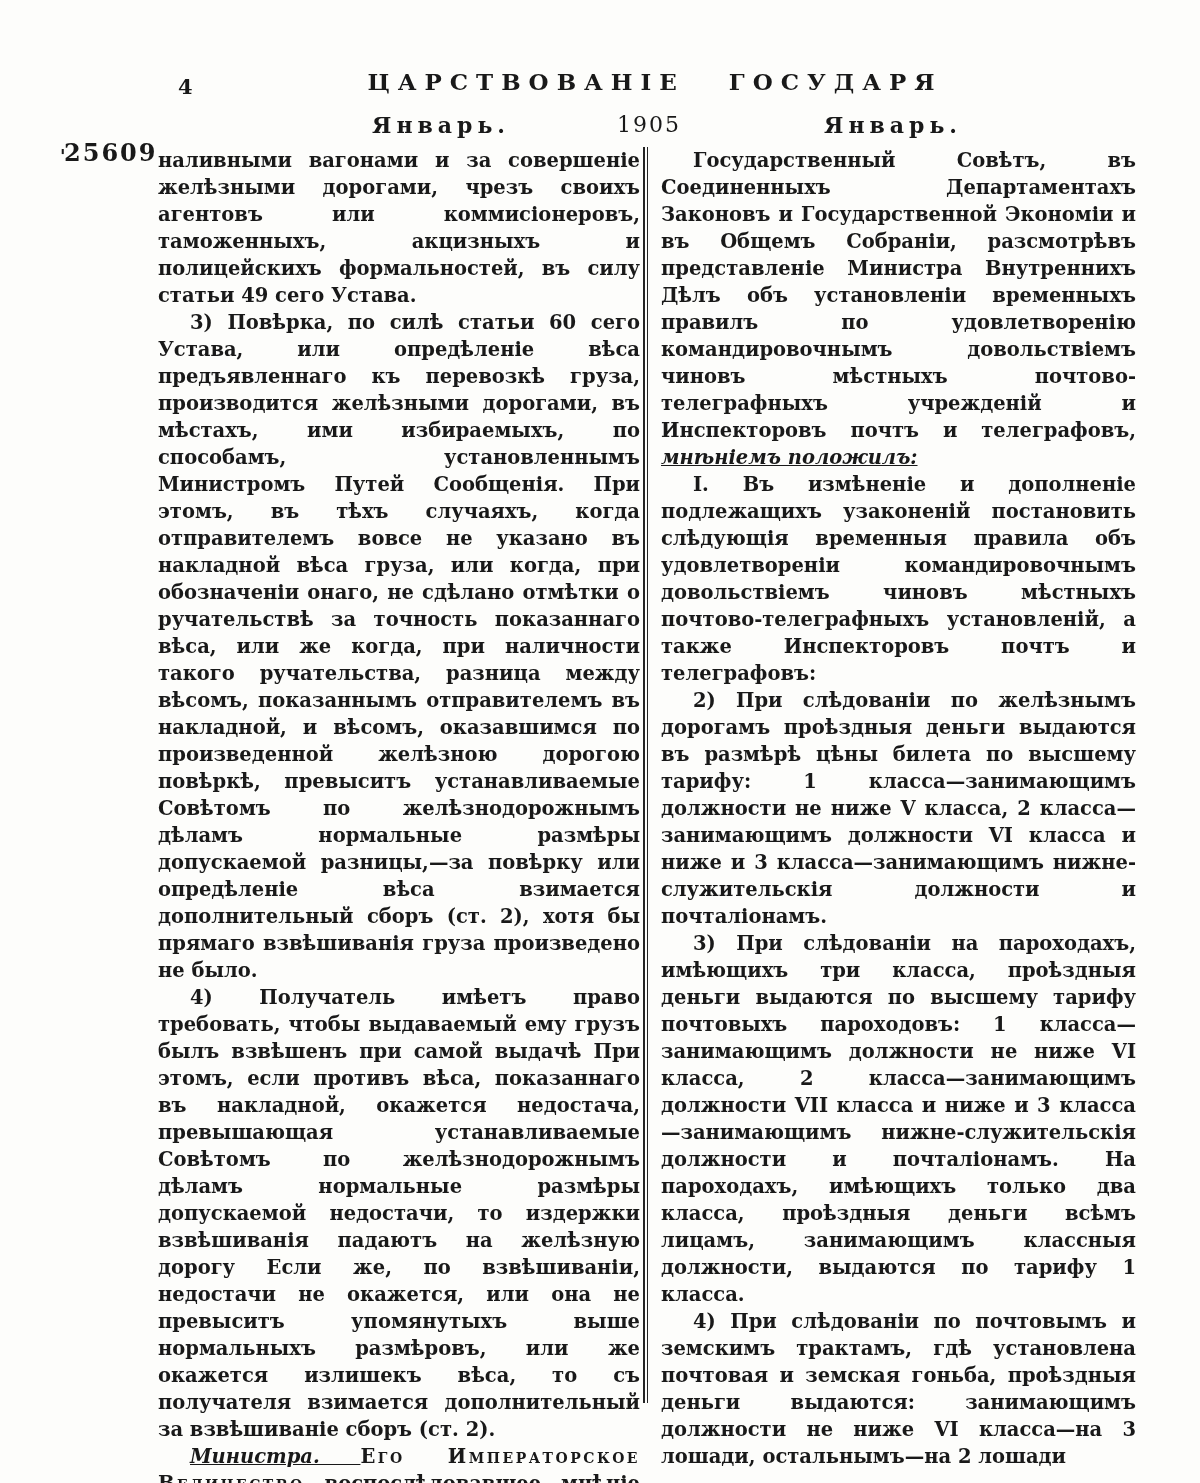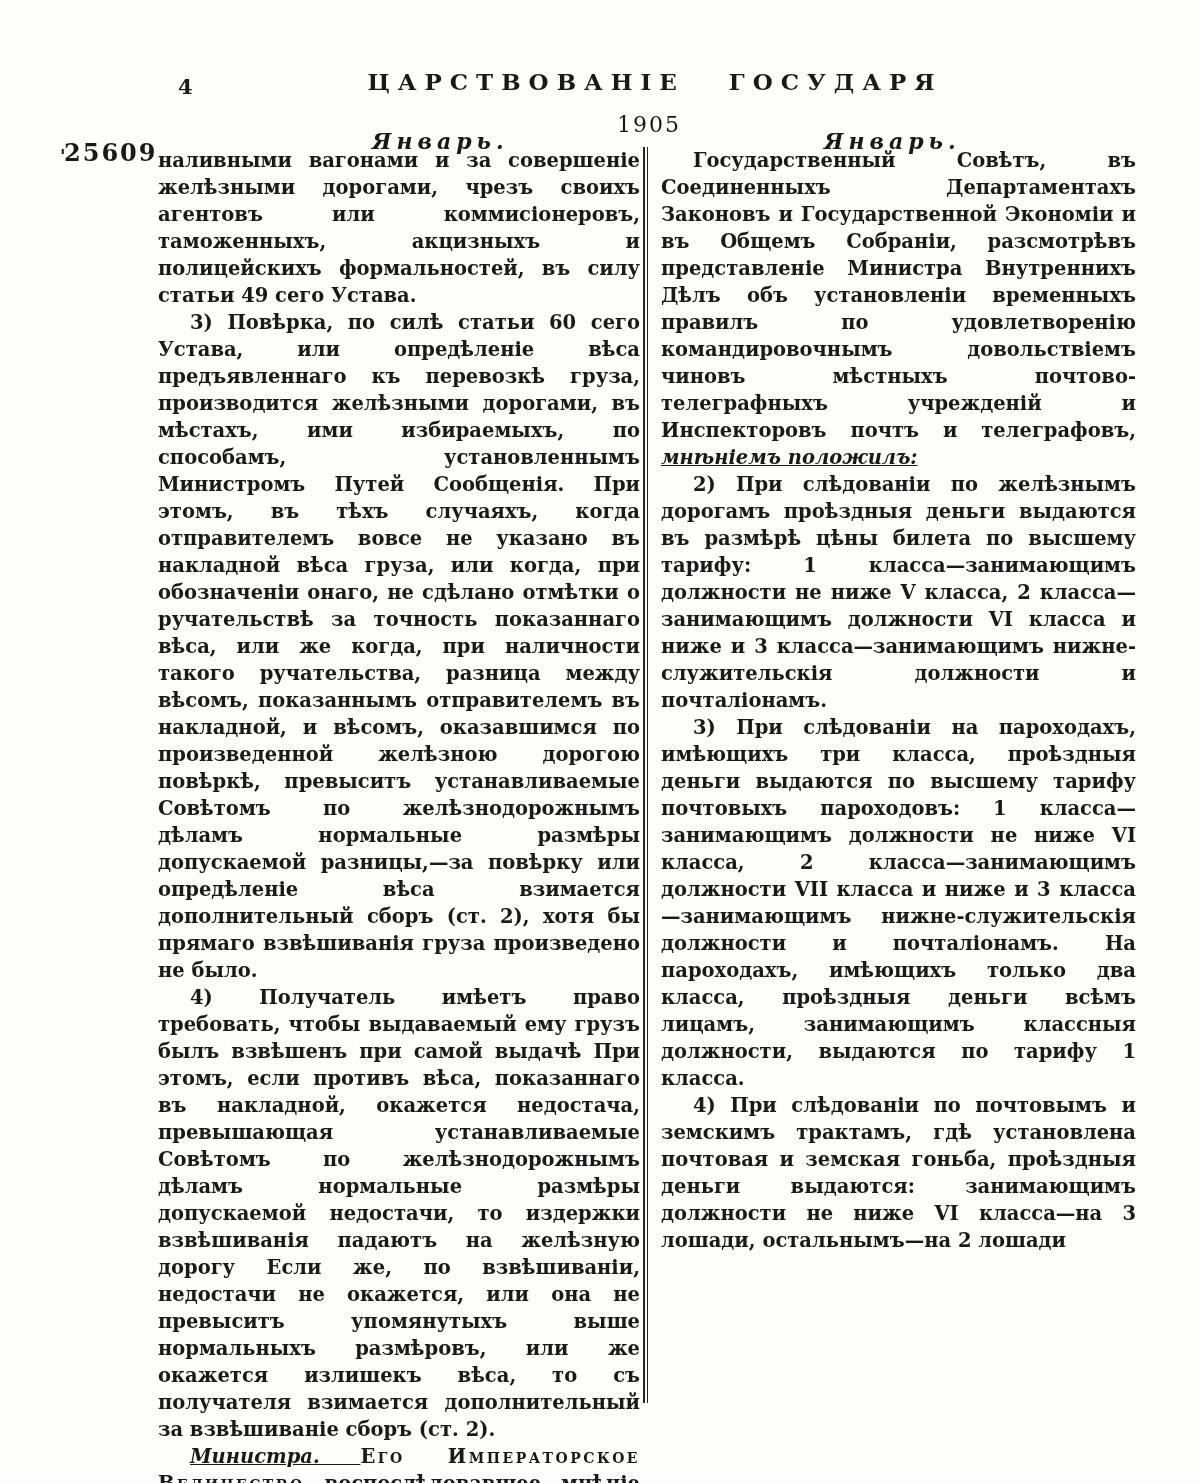--- a/index.html
+++ b/index.html
@@ -19,22 +19,22 @@
     font-size: 21px; font-weight: bold;
   }
   .running-title {
     position: absolute; left: 160px; top: 68px; width: 990px;
     text-align: center;
     font-size: 23px; font-weight: bold;
     letter-spacing: 8px; word-spacing: 28px;
     white-space: nowrap;
   }
   .month-label {
-    position: absolute; top: 128px;
-    font-size: 22px; font-weight: bold; font-style: italic;
+    position: absolute; top: 112px;
+    font-size: 22px; font-weight: bold; 
     letter-spacing: 5px;
   }
   .month-left  { left: 372px; }
   .month-right { left: 824px; }
   .year-label {
     position: absolute; left: 617px; top: 112px;
     font-size: 22px; font-weight: normal; letter-spacing: 2px; text-align: right;
   }
   
   .margin-tick {
@@ -85,17 +85,18 @@
   <div class="col-divider"></div>
 
   <div class="column left">
       <p class="para"><span>наливными вагонами и за совершеніе желѣзными дорогами, чрезъ своихъ агентовъ или коммисіонеровъ, таможенныхъ, акцизныхъ и полицейскихъ формальностей, въ силу статьи 49 сего Устава.</span></p>
       <p class="para indent"><span>3) Повѣрка, по силѣ статьи 60 сего Устава, или опредѣленіе вѣса предъявленнаго къ перевозкѣ груза, производится желѣзными дорогами, въ мѣстахъ, ими избираемыхъ, по способамъ, установленнымъ Министромъ Путей Сообщенія. При этомъ, въ тѣхъ случаяхъ, когда отправителемъ вовсе не указано въ накладной вѣса груза, или когда, при обозначеніи онаго, не сдѣлано отмѣтки о ручательствѣ за точность показаннаго вѣса, или же когда, при наличности такого ручательства, разница между вѣсомъ, показаннымъ отправителемъ въ накладной, и вѣсомъ, оказавшимся по произведенной желѣзною дорогою повѣркѣ, превыситъ устанавливаемые Совѣтомъ по желѣзнодорожнымъ дѣламъ нормальные размѣры допускаемой разницы,—за повѣрку или опредѣленіе вѣса взимается дополнительный сборъ (ст. 2), хотя бы прямаго взвѣшиванія груза произведено не было.</span></p>
       <p class="para indent"><span>4) Получатель имѣетъ право требовать, чтобы выдаваемый ему грузъ былъ взвѣшенъ при самой выдачѣ При этомъ, если противъ вѣса, показаннаго въ накладной, окажется недостача, превышающая устанавливаемые Совѣтомъ по желѣзнодорожнымъ дѣламъ нормальные размѣры допускаемой недостачи, то издержки взвѣшиванія падаютъ на желѣзную дорогу Если же, по взвѣшиваніи, недостачи не окажется, или она не превыситъ упомянутыхъ выше нормальныхъ размѣровъ, или же окажется излишекъ вѣса, то съ получателя взимается дополнительный за взвѣшиваніе сборъ (ст. 2).</span></p>
       <p class="para indent"><span class="italic">Министра. </span><span class="smallcaps">Его Императорское Величество</span><span> воспослѣдовавшее мнѣніе въ Общемъ Собраніи Государственнаго Совѣта, объ измѣненіи постановленій о взимаемыхъ желѣзными дорогами дополнительныхъ сборахъ за взвѣшиваніе грузовъ, Высочайше утвердить соизволилъ и повелѣлъ исполнить.</span></p>
     </div>
   <div class="column right">
       <p class="para indent"><span>Государственный Совѣтъ, въ Соединенныхъ Департаментахъ Законовъ и Государственной Экономіи и въ Общемъ Собраніи, разсмотрѣвъ представленіе Министра Внутреннихъ Дѣлъ объ установленіи временныхъ правилъ по удовлетворенію командировочнымъ довольствіемъ чиновъ мѣстныхъ почтово-телеграфныхъ учрежденій и Инспекторовъ почтъ и телеграфовъ, </span><span class="italic">мнѣніемъ положилъ:</span></p>
+      <p class="para indent"><span>I. Въ измѣненіе и дополненіе подлежащихъ узаконеній постановить слѣдующія временныя правила объ удовлетвореніи командировочнымъ довольствіемъ чиновъ мѣстныхъ почтово-телеграфныхъ установленій, а также Инспекторовъ почтъ и телеграфовъ:</span></p>
       <p class="para indent"><span>2) При слѣдованіи по желѣзнымъ дорогамъ проѣздныя деньги выдаются въ размѣрѣ цѣны билета по высшему тарифу: 1 класса—занимающимъ должности не ниже V класса, 2 класса—занимающимъ должности VI класса и ниже и 3 класса—занимающимъ нижне-служительскія должности и почталіонамъ.</span></p>
       <p class="para indent"><span>3) При слѣдованіи на пароходахъ, имѣющихъ три класса, проѣздныя деньги выдаются по высшему тарифу почтовыхъ пароходовъ: 1 класса—занимающимъ должности не ниже VI класса, 2 класса—занимающимъ должности VII класса и ниже и 3 класса—занимающимъ нижне-служительскія должности и почталіонамъ. На пароходахъ, имѣющихъ только два класса, проѣздныя деньги всѣмъ лицамъ, занимающимъ классныя должности, выдаются по тарифу 1 класса.</span></p>
       <p class="para indent"><span>4) При слѣдованіи по почтовымъ и земскимъ трактамъ, гдѣ установлена почтовая и земская гоньба, проѣздныя деньги выдаются: занимающимъ должности не ниже VI класса—на 3 лошади, остальнымъ—на 2 лошади</span></p>
     </div>
 </div>
 
 </body></html>

